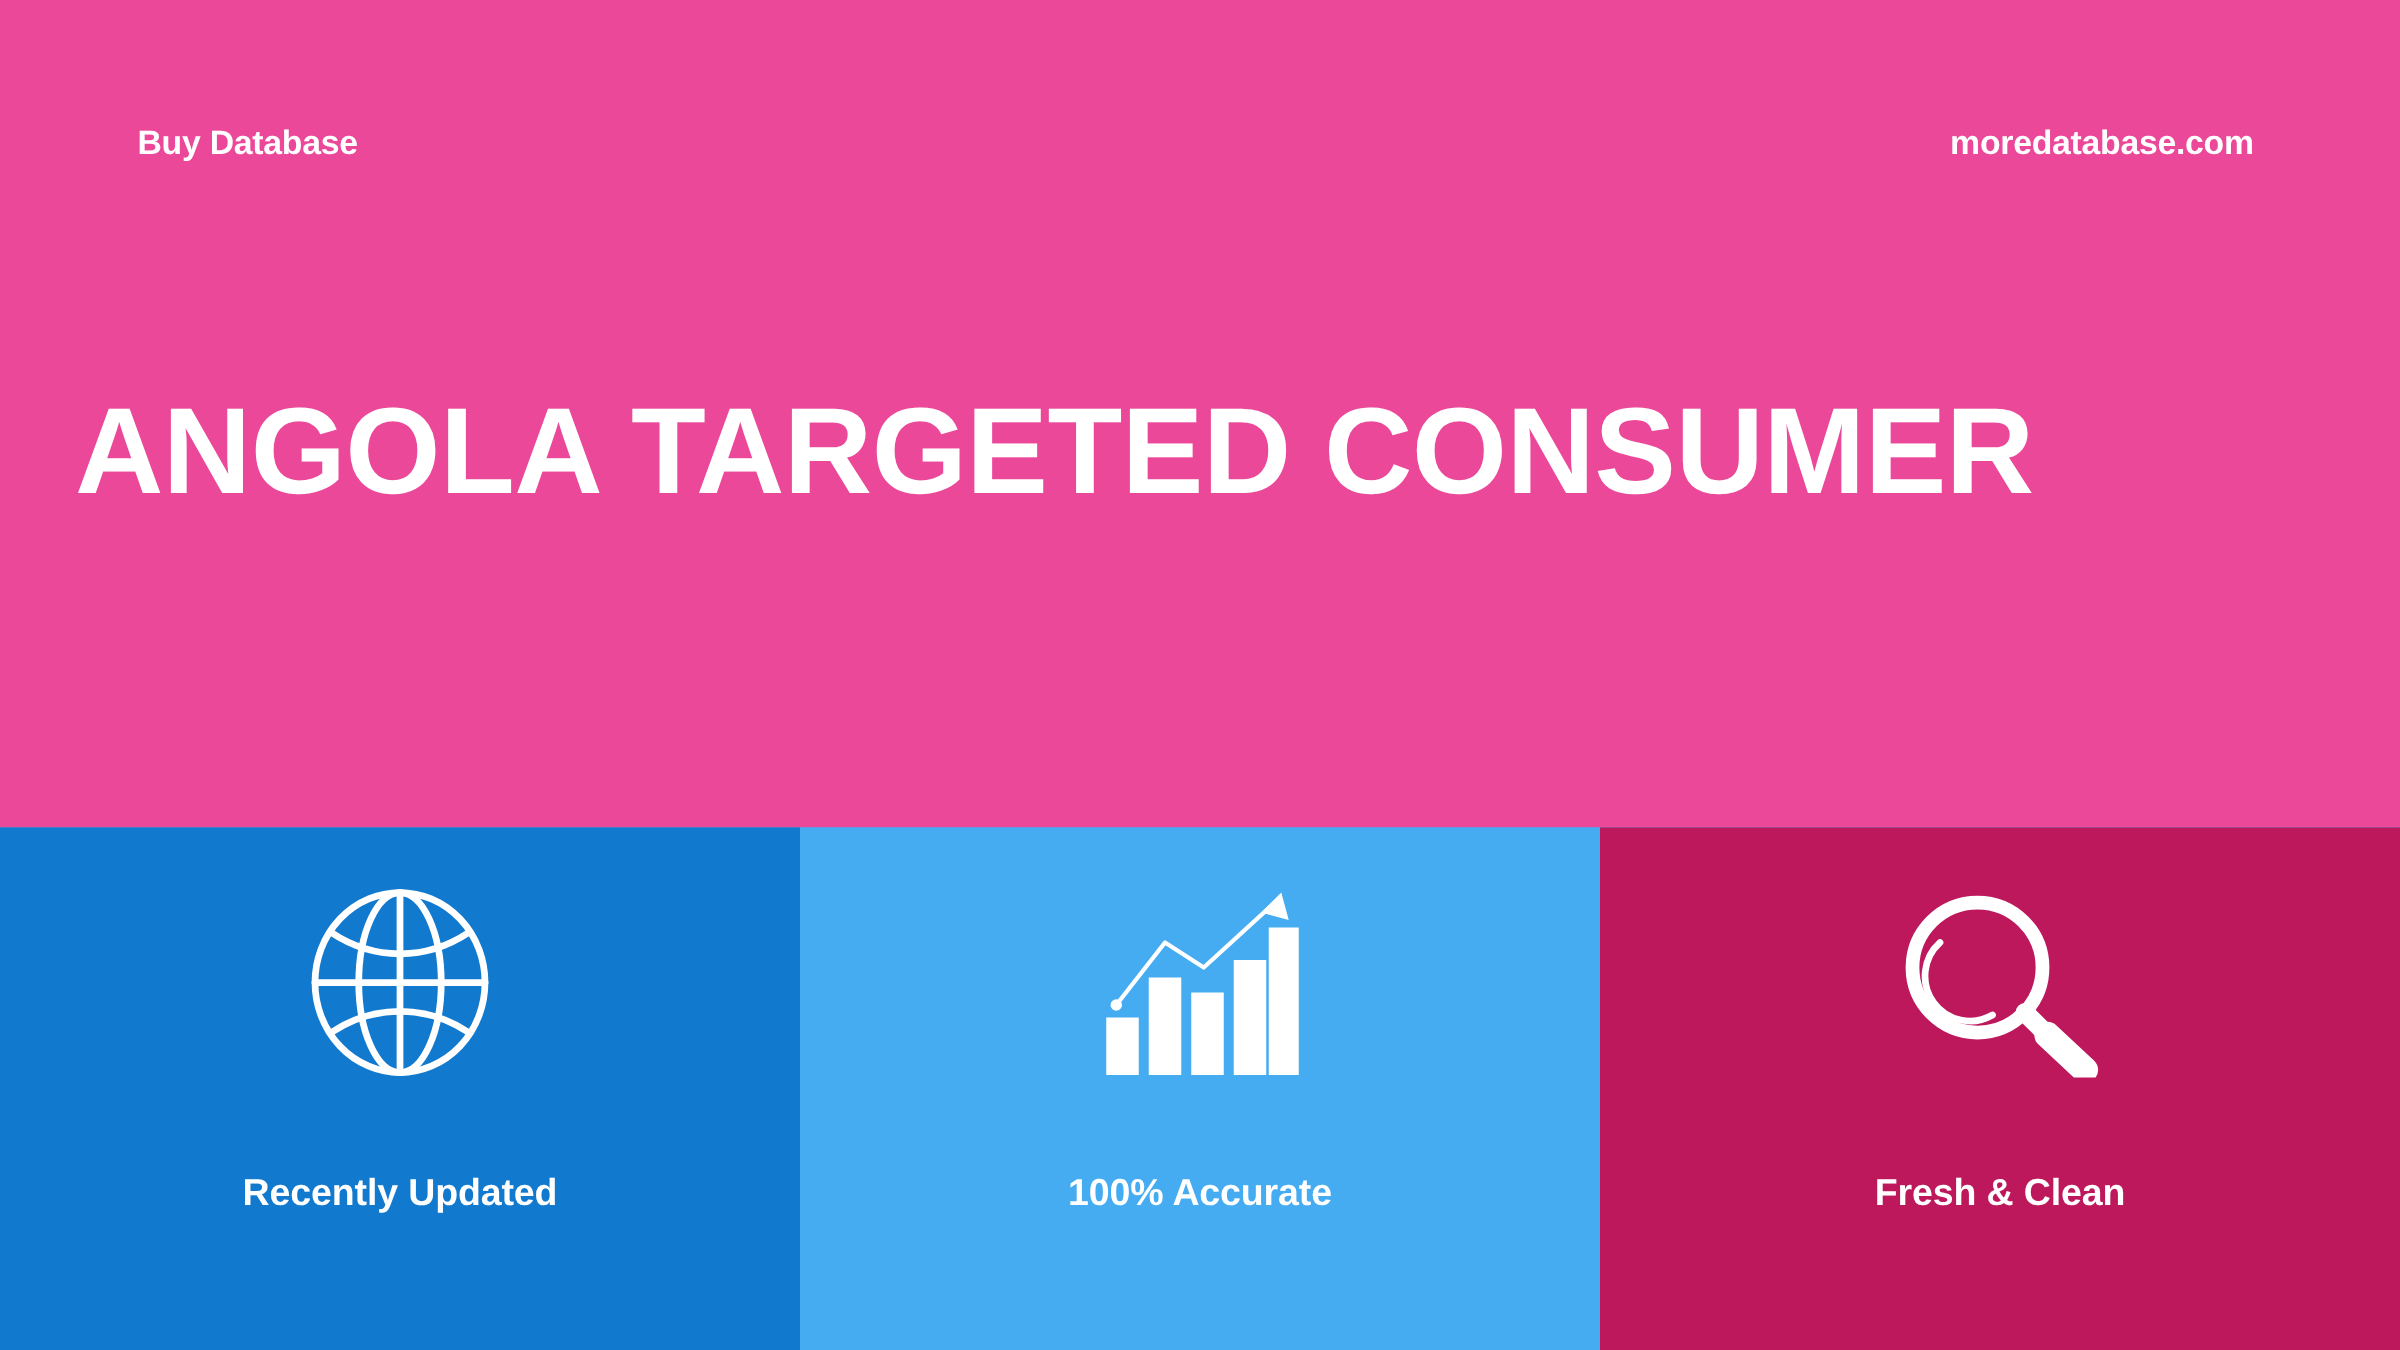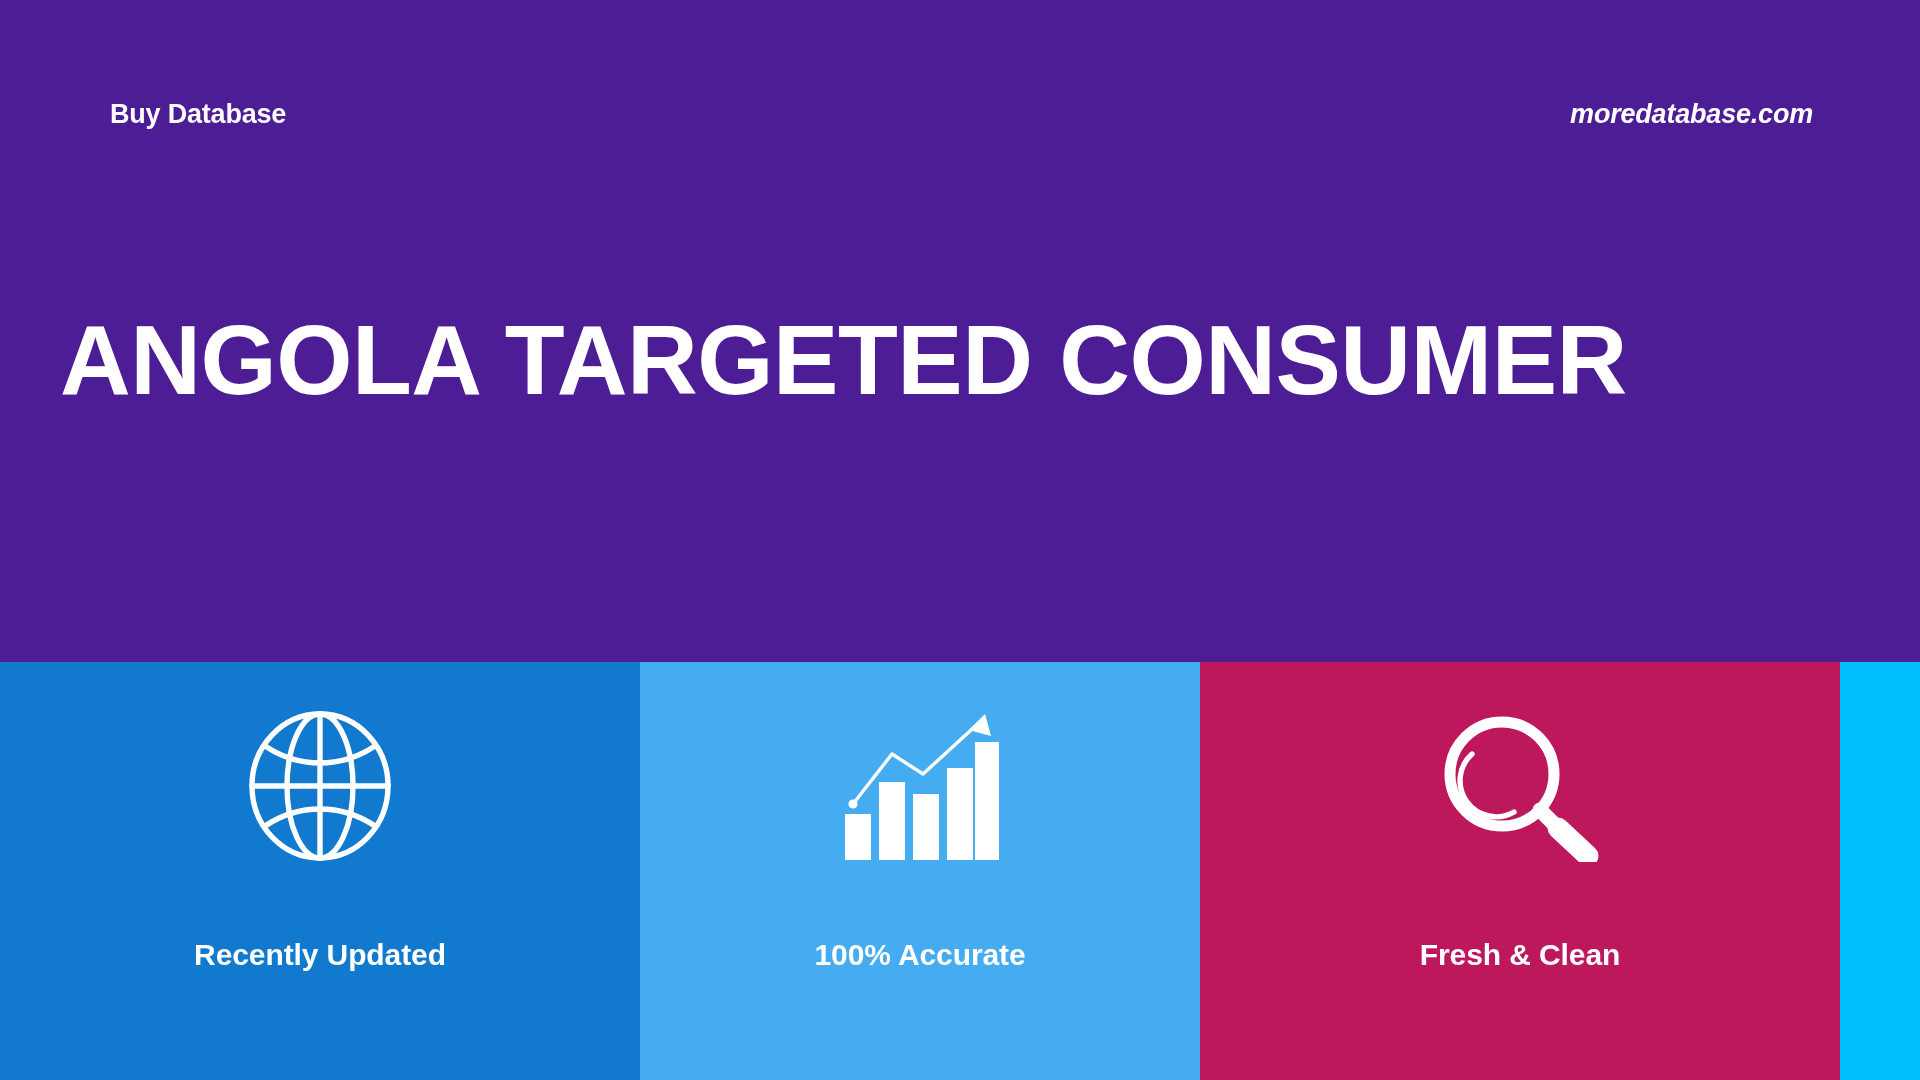--- a/index.html
+++ b/index.html
@@ -7,34 +7,34 @@
   body{
     width:1920px;height:1080px;overflow:hidden;
     font-family:"Liberation Sans","DejaVu Sans",sans-serif;
     background:#00bffc;
   }
   #page{position:relative;width:1920px;height:1080px;}
 
   
   .hero{
     position:absolute;left:0;top:0;width:1920px;height:662px;
-    background:#4c1d95;
+    background:#ec4899;
   }
   .hero-bar{
     position:absolute;left:0;top:92px;width:1920px;height:44px;
   }
   .brand{
     position:absolute;left:110px;top:0;
     font-size:27px;font-weight:bold;color:#ffffff;
     letter-spacing:-0.2px;line-height:44px;white-space:nowrap;
   }
   .site{
-    position:absolute;right:107px;top:0;
+    position:absolute;right:117px;top:0;
     font-size:27px;font-weight:bold;color:#ffffff;
-    letter-spacing:-0.2px;line-height:44px;white-space:nowrap;font-style:italic;
+    letter-spacing:-0.2px;line-height:44px;white-space:nowrap;
   }
   .headline{
     position:absolute;left:60px;top:300px;width:1800px;
     text-align:left;color:#ffffff;
     font-size:98px;font-weight:bold;line-height:1.24;
     letter-spacing:-0.5px;
   }
   .headline .ln{display:block;}
 
   
@@ -42,21 +42,21 @@
     position:absolute;left:0;top:662px;width:1920px;height:418px;
     display:flex;
   }
   .feature{
     position:relative;height:418px;
     display:flex;flex-direction:column;align-items:center;
     box-sizing:border-box;
     gap:30px;
   }
   .f0{width:640px;background:#1179ce;}
-  .f1{width:560px;background:#45acf2;}
+  .f1{width:640px;background:#45acf2;}
   .f2{width:640px;background:#be185d;}
 
   .ficon{
     margin-top:48px;
     height:152px;width:180px;
     display:flex;align-items:center;justify-content:center;
   }
   .flabel{
     margin-top:46px;
     font-size:30px;font-weight:bold;color:#ffffff;

